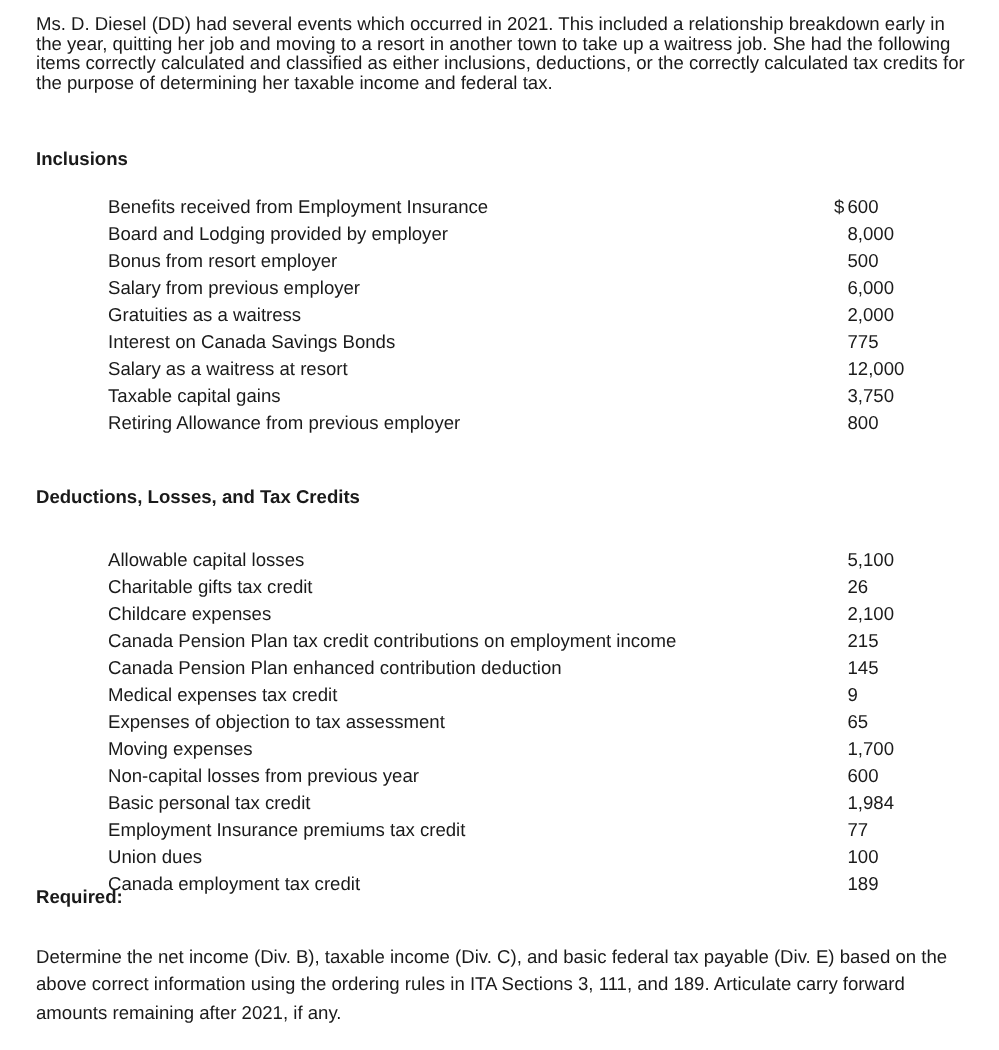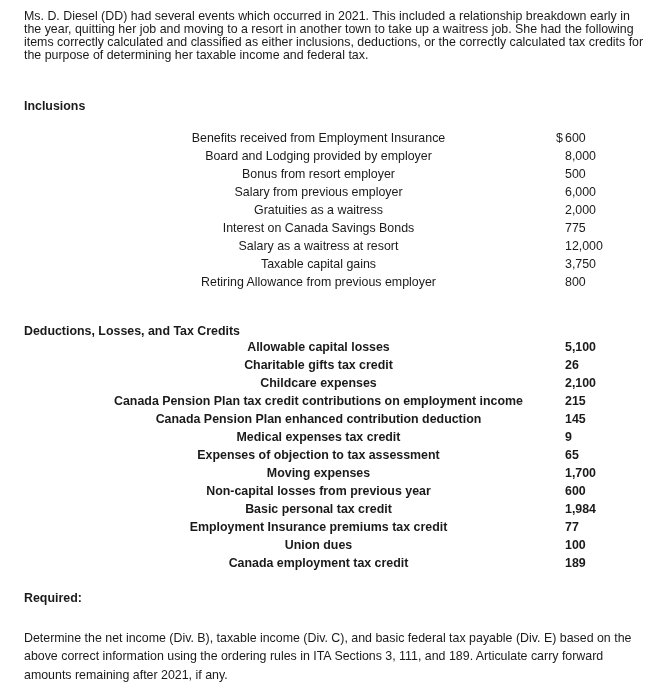--- a/index.html
+++ b/index.html
@@ -37,21 +37,20 @@
     }
     .row {
       display: flex;
       align-items: center;
       height: 18px;
       position: relative;
     }
     .row .label {
       flex: 1 1 auto;
       white-space: nowrap;
-      text-align: center;
     }
     .row .amount {
       width: 70px;
       white-space: nowrap;
     }
     .row .currency {
       position: absolute;
       left: 484px;
     }
     .required-text {
@@ -105,21 +104,21 @@
     <span class="amount">3,750</span>
   </div>
   <div class="row">
     <span class="label">Retiring Allowance from previous employer</span>
     <span class="amount">800</span>
   </div>
 </div>
 
 <h3 class="heading" style="top:324px;font-size:12.4px;">Deductions, Losses, and Tax Credits</h3>
 
-<div class="items" style="top:338px;font-weight:bold;">
+<div class="items" style="top:364px;">
   <div class="row">
     <span class="label">Allowable capital losses</span>
     <span class="amount">5,100</span>
   </div>
   <div class="row">
     <span class="label">Charitable gifts tax credit</span>
     <span class="amount">26</span>
   </div>
   <div class="row">
     <span class="label">Childcare expenses</span>

